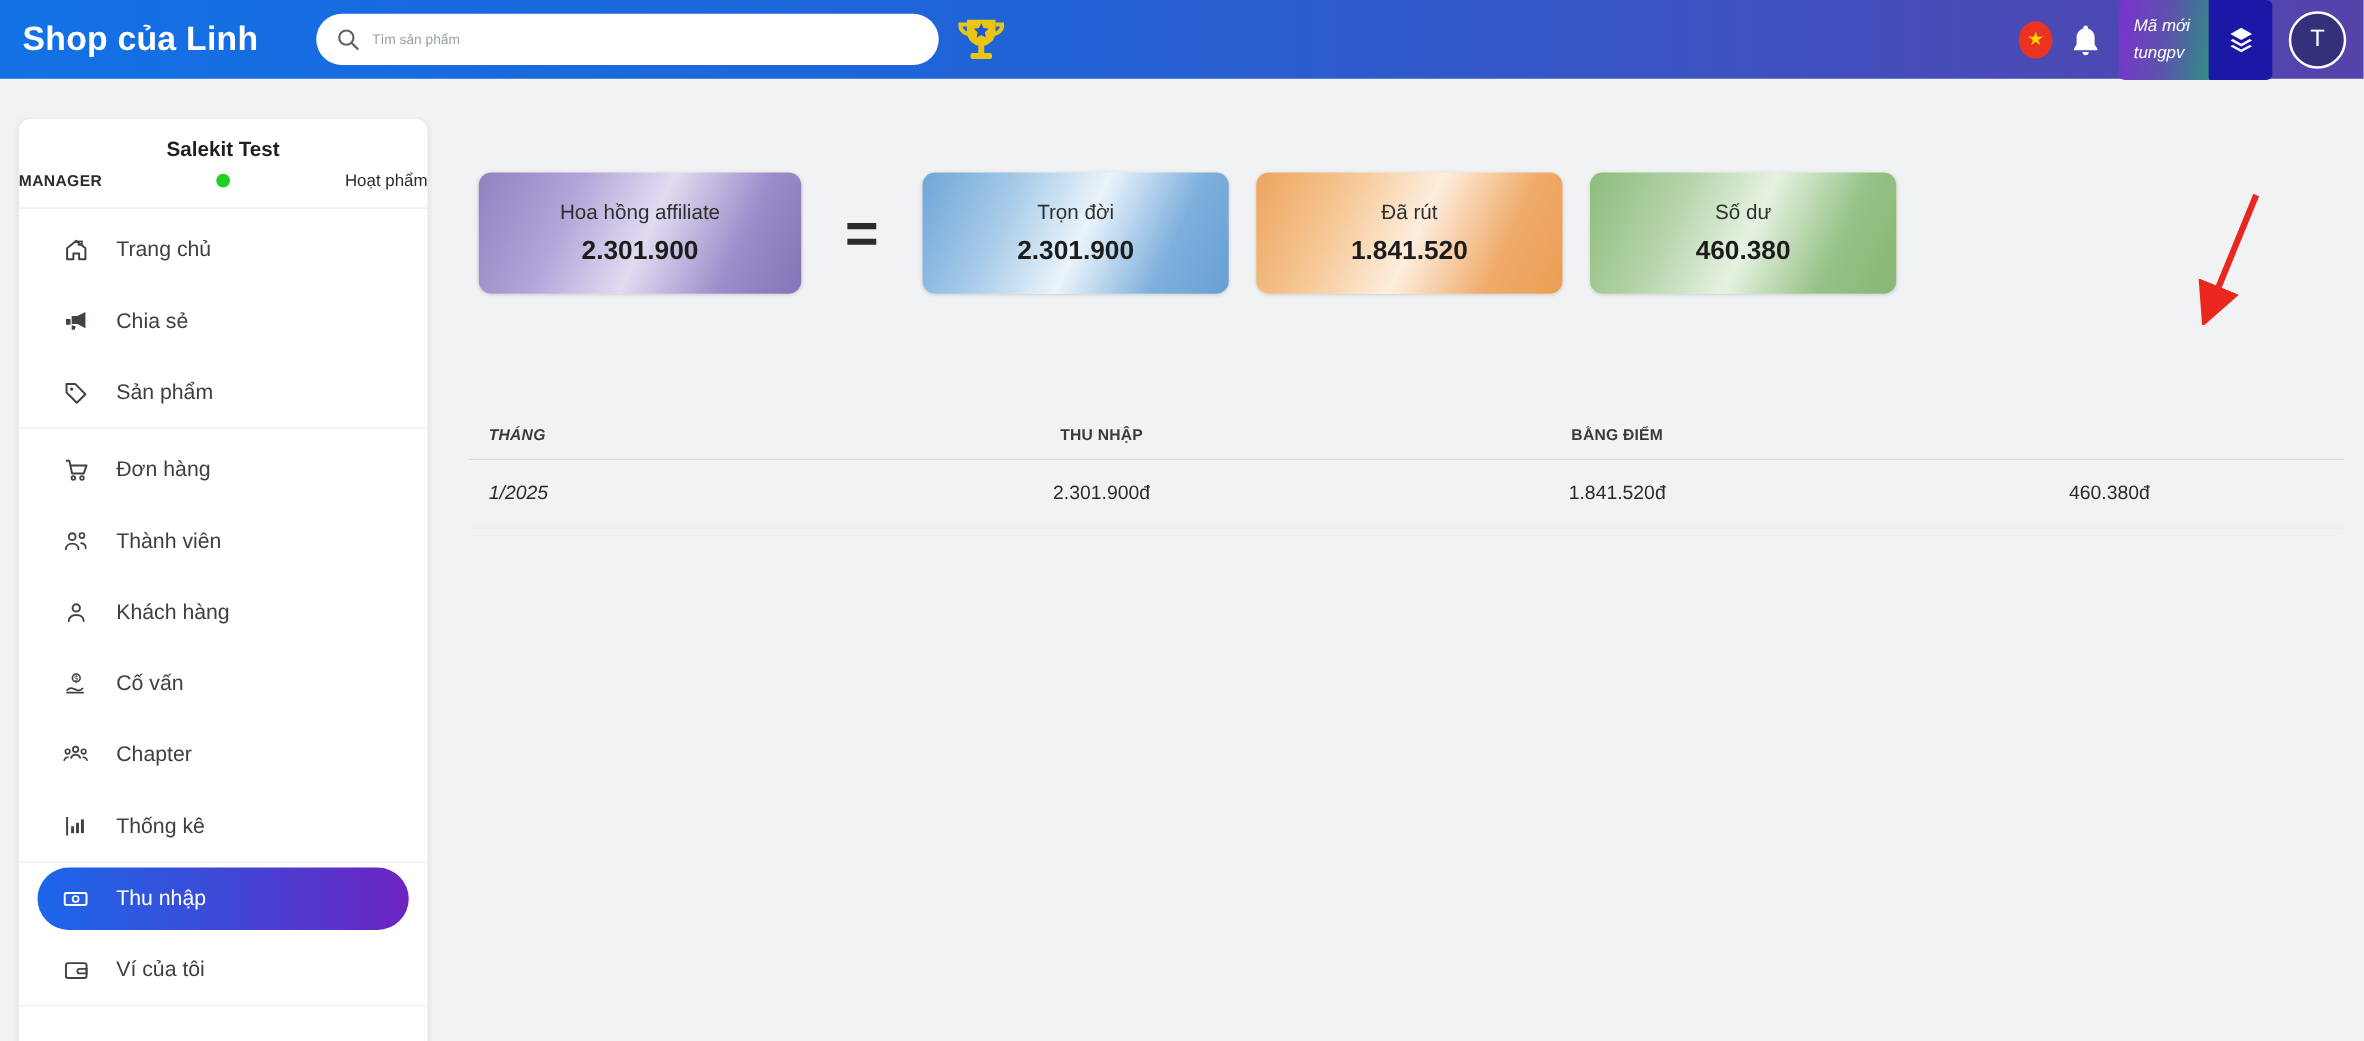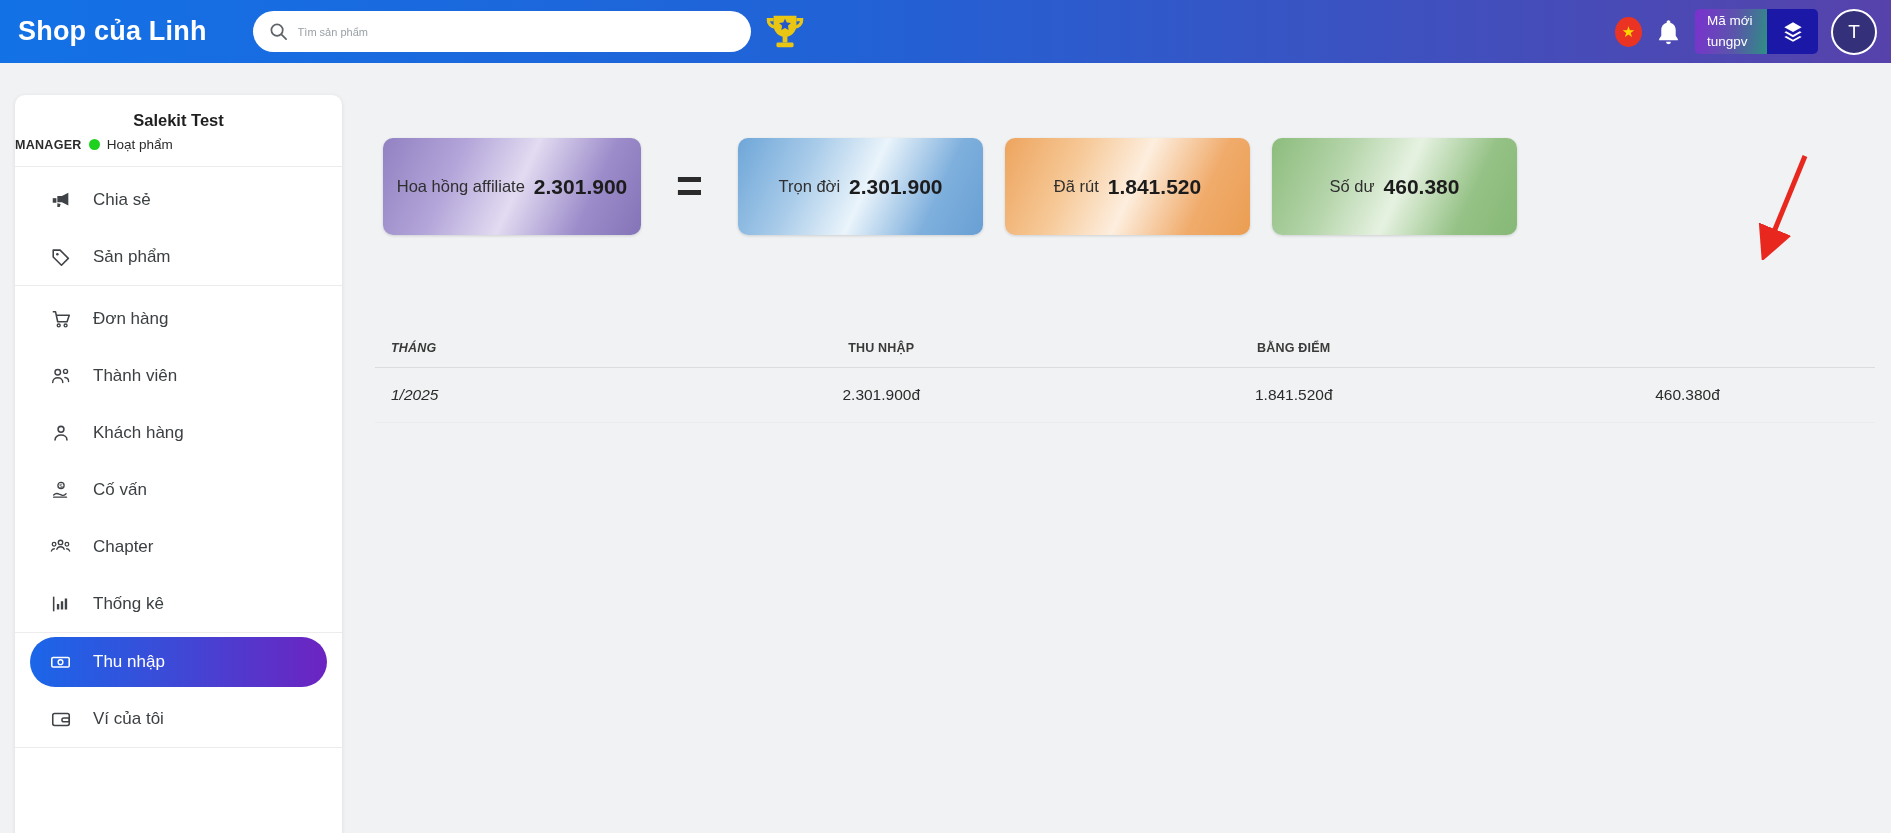--- a/index.html
+++ b/index.html
@@ -24,21 +24,21 @@
   }
   .searchbox input::placeholder { color:#9aa0a6; }
   .trophy { margin-left:13px; display:flex; align-items:center; }
   .top-right { margin-left:auto; display:flex; align-items:center; gap:13px; }
   .flag {
     width:27px; height:30px; border-radius:50%; background:#ea3323;
     display:flex; align-items:center; justify-content:center;
     color:#ffd500; font-size:15px; line-height:1;
   }
   .bell { display:flex; align-items:center; }
-  .invite-group { display:flex; border-radius:5px; overflow:hidden; height:45px; }
+  .invite-group { display:flex; border-radius:5px; overflow:hidden; height:64px;font-style:italic; }
   .invite-badge {
     background:linear-gradient(100deg,#7c30cf 0%,#5a55ab 55%,#2f8f83 100%);
     color:#fff; font-size:13.5px; padding:6px 12px; display:flex; flex-direction:column;
     justify-content:center; line-height:1.5; min-width:72px;
   }
   .layers-btn {
     width:51px; background:#1b18a8; display:flex; align-items:center; justify-content:center;
   }
   .avatar {
     width:46px; height:46px; border-radius:50%; background:#34307a; border:2px solid #fff;
@@ -46,41 +46,41 @@
   }
 
   
   .sidebar {
     position:absolute; left:15px; top:95px; width:327px; height:770px;
     background:#fff; border-radius:10px; box-shadow:0 1px 5px rgba(0,0,0,.09);
     padding-top:16px;
   }
   .profile { text-align:center; padding-bottom:14px; }
   .profile-name { font-size:16.5px; font-weight:bold; color:#1f1f1f; }
-  .profile-meta { margin-top:7px; display:flex; align-items:center; justify-content:flex-start; gap:7px; }
+  .profile-meta { margin-top:7px; display:flex; align-items:center; justify-content:space-between; gap:7px; }
   .profile-role { font-size:12.5px; font-weight:bold; color:#2b2b2b; letter-spacing:.3px; }
   .status-dot { width:11px; height:11px; border-radius:50%; background:#1fd11f; display:inline-block; }
   .profile-status { font-size:13.5px; color:#2b2b2b; }
   .side-divider { border-top:1px solid #ececec; margin:0 0 4px 0; }
   .menu-item {
     height:57px; display:flex; align-items:center; gap:21px; padding:0 0 0 34px;
     font-size:17px; color:#3c4043; cursor:pointer;
   }
   .menu-item .mi-icon { width:23px; height:23px; display:flex; align-items:center; justify-content:center; }
   .menu-item.active {
     margin:3px 15px; height:50px; padding-left:19px; border-radius:25px;
     background:linear-gradient(90deg,#1b66e9 0%,#3a4cd8 45%,#6d23c1 100%);
     color:#fff;
   }
 
   
   .main { position:absolute; left:343px; top:63px; width:1548px; height:770px; }
   .cards-row { position:absolute; left:40px; top:75px; display:flex; align-items:center; }
   .stat-card {
-    width:245px; height:97px; border-radius:10px; display:flex; flex-direction:row;
+    width:245px; height:97px; border-radius:10px; display:flex; flex-direction:column;
     align-items:center; justify-content:center; gap:9px; box-shadow:0 1px 3px rgba(0,0,0,.15);
   }
   .stat-card.first { width:258px; }
   .stat-label { font-size:16.5px; color:#2f2f2f; }
   .stat-value { font-size:21px; font-weight:bold; color:#1c1c1c; }
   .card-purple { background:linear-gradient(115deg,#9181c2 0%,#b3a5d9 28%,#e2dbf1 52%,#9c8cca 78%,#8474b8 100%); }
   .card-blue   { background:linear-gradient(115deg,#6ea6d8 0%,#a8cbe9 28%,#eaf4fb 52%,#7fb0dd 78%,#689fd4 100%); }
   .card-orange { background:linear-gradient(115deg,#eda45e 0%,#f6c896 28%,#fdeede 52%,#f0ab6b 78%,#eb9e53 100%); }
   .card-green  { background:linear-gradient(115deg,#8cbc7c 0%,#b4d4a9 28%,#e6f2e1 52%,#95c286 78%,#86b876 100%); }
   .equals { width:97px; text-align:center; font-size:46px; font-weight:bold; color:#2b2b2b; line-height:0.9; }
@@ -161,20 +161,29 @@
   <div class="profile">
     <div class="profile-name">Salekit Test</div>
     <div class="profile-meta">
       <span class="profile-role">MANAGER</span>
       <span class="status-dot"></span>
       <span class="profile-status">Hoạt phẩm</span>
     </div>
   </div>
   <div class="side-divider"></div>
 
+  <div class="menu-item">
+    <span class="mi-icon">
+      <svg width="22" height="22" viewBox="0 0 24 24">
+          <path fill="none" stroke="#3f4246" stroke-width="1.7" stroke-linejoin="round" d="M4 10.5L12 4l8 6.5V20h-5.5v-5h-5v5H4z"></path>
+          <rect x="14" y="4.5" width="3" height="3" fill="none" stroke="#3f4246" stroke-width="1.4"></rect>
+        </svg>
+    </span>
+    <span>Trang chủ</span>
+  </div>
 
   <div class="menu-item">
     <span class="mi-icon">
       <svg width="22" height="22" viewBox="0 0 24 24">
           <path fill="#3f4246" d="M20 4v14l-7-3.5H8v-7h5zM8 15.5v4h2.6l1-3.2z"></path>
           <path fill="#3f4246" d="M3 10h4v5H3z"></path>
         </svg>
     </span>
     <span>Chia sẻ</span>
   </div>

